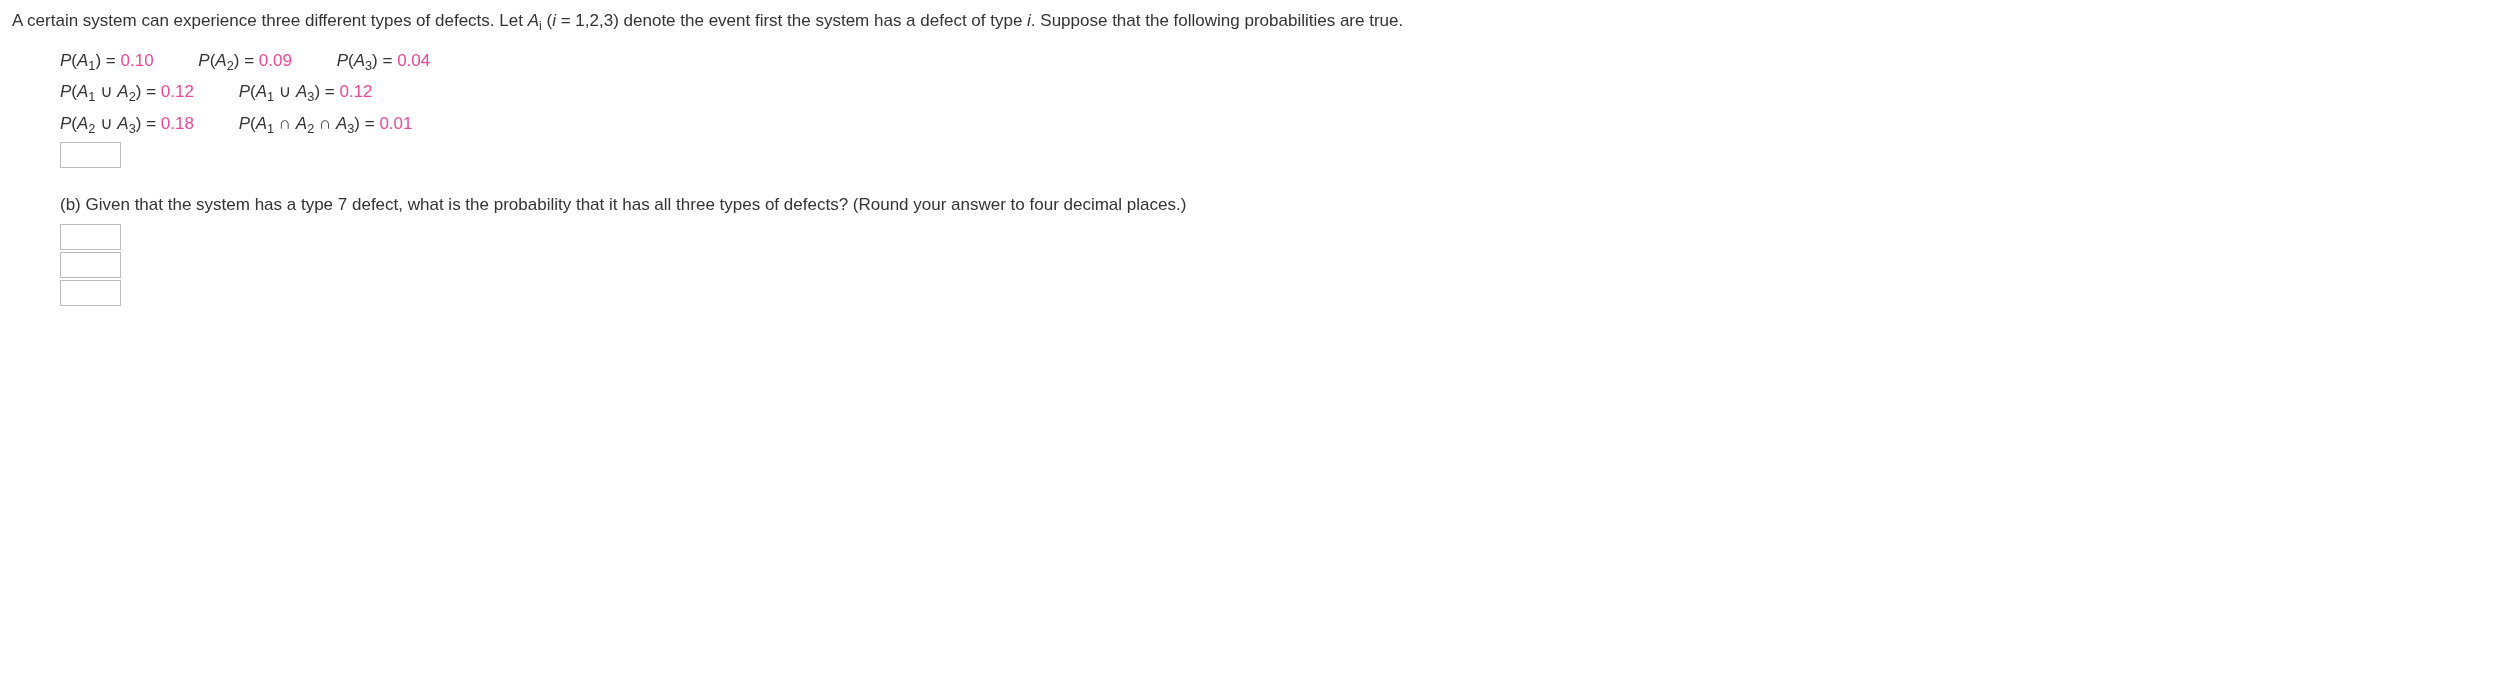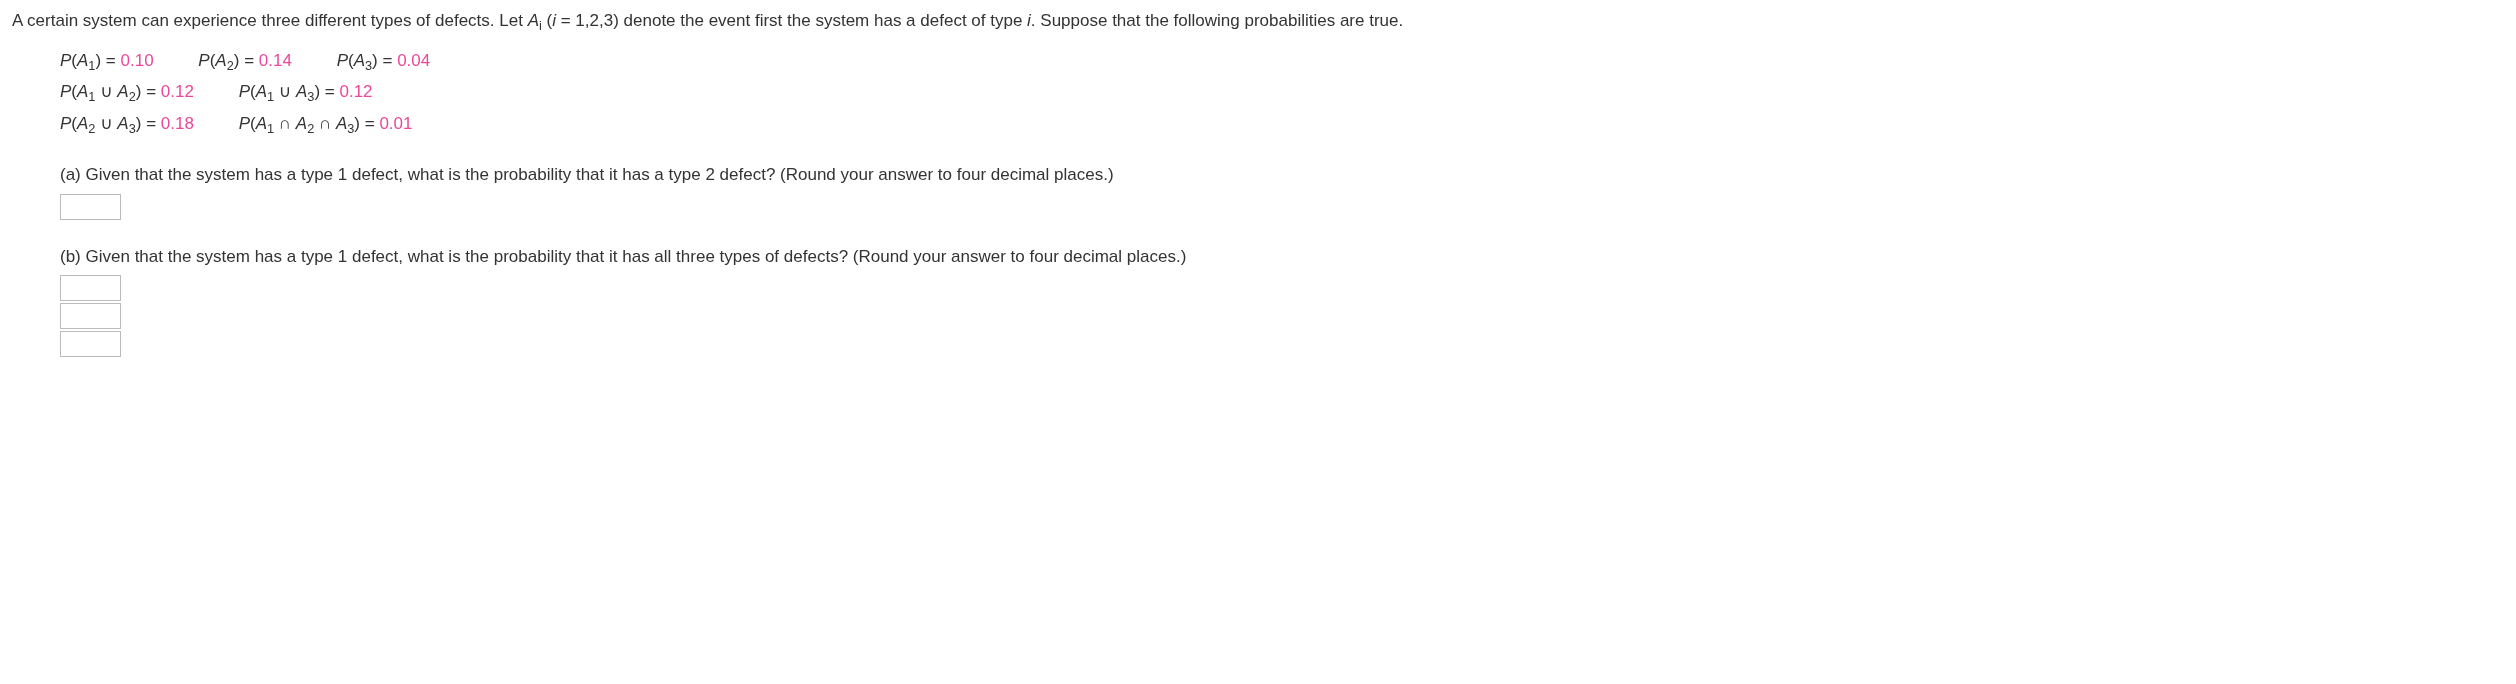--- a/index.html
+++ b/index.html
@@ -53,21 +53,21 @@
 <div class="intro">
   <span>A certain system can experience three different types of defects. Let </span><span class="italic">A</span><span class="sub italic">i</span><span> (</span><span class="italic">i</span><span> = 1,2,3) denote the event first the system has a defect of type </span><span class="italic">i</span><span>. Suppose that the following probabilities are true.</span>
 </div>
 
 <div class="indent">
   <div class="prob-line">
     <span class="prob-item">
       <span class="italic">P</span><span>(</span><span class="italic">A</span><span class="sub">1</span><span>) = </span><span class="red">0.10</span>
     </span>
     <span class="prob-item">
-      <span class="italic">P</span><span>(</span><span class="italic">A</span><span class="sub">2</span><span>) = </span><span class="red">0.14</span>
+      <span class="italic">P</span><span>(</span><span class="italic">A</span><span class="sub">2</span><span>) = </span><span class="red">0.09</span>
     </span>
     <span class="prob-item">
       <span class="italic">P</span><span>(</span><span class="italic">A</span><span class="sub">3</span><span>) = </span><span class="red">0.04</span>
     </span>
   </div>
 
   <div class="prob-line">
     <span class="prob-item">
       <span class="italic">P</span><span>(</span><span class="italic">A</span><span class="sub">1</span><span> ∪ </span><span class="italic">A</span><span class="sub">2</span><span>) = </span><span class="red">0.12</span>
     </span>
@@ -80,22 +80,21 @@
     <span class="prob-item">
       <span class="italic">P</span><span>(</span><span class="italic">A</span><span class="sub">2</span><span> ∪ </span><span class="italic">A</span><span class="sub">3</span><span>) = </span><span class="red">0.18</span>
     </span>
     <span class="prob-item">
       <span class="italic">P</span><span>(</span><span class="italic">A</span><span class="sub">1</span><span> ∩ </span><span class="italic">A</span><span class="sub">2</span><span> ∩ </span><span class="italic">A</span><span class="sub">3</span><span>) = </span><span class="red">0.01</span>
     </span>
   </div>
 </div>
 
 <div class="indent">
-  <div class="question">(a) Given that the system has a type 1 defect, what is the probability that it has a type 2 defect? (Round your answer to four decimal places.)</div>
   <input type="text" class="answer-box" style="">
 
-  <div class="question">(b) Given that the system has a type 1 defect, what is the probability that it has all three types of defects? (Round your answer to four decimal places.)</div>
+  <div class="question">(b) Given that the system has a type 7 defect, what is the probability that it has all three types of defects? (Round your answer to four decimal places.)</div>
   <input type="text" class="answer-box" style="">
 
   <input type="text" class="answer-box" style="">
 
   <input type="text" class="answer-box" style="">
 </div>
 
 </body></html>

